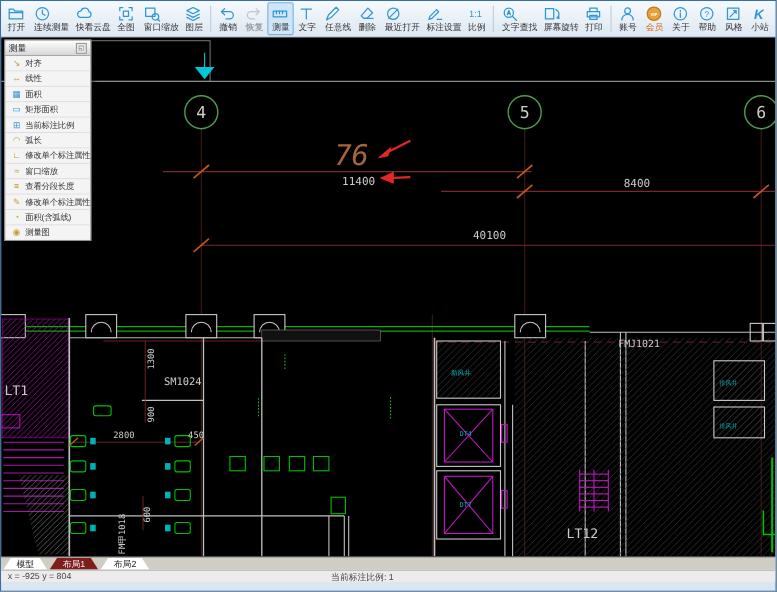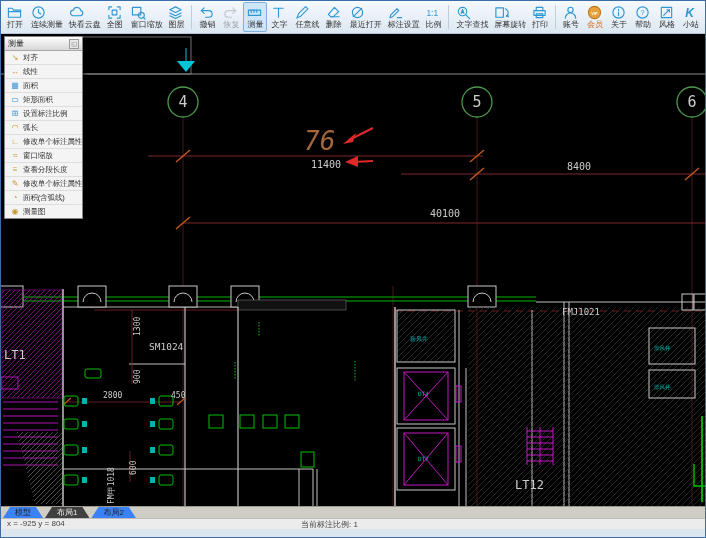--- a/index.html
+++ b/index.html
@@ -16,21 +16,21 @@
   .toolbar{height:30px;display:flex;align-items:stretch;padding:1px 2px;
     background:linear-gradient(#f5f9fd,#dde8f2);border-bottom:1px solid #b3c5d6;}
   .tb-btn{display:flex;flex-direction:column;align-items:flex-start;justify-content:center;
     gap:0px;border:1px solid transparent;background:none;padding:0 3px;margin:0;
     color:#2f97d4;border-radius:2px;min-width:24px;cursor:default;}
   .tb-btn .tb-lbl{font-size:8px;color:#333;white-space:nowrap;line-height:9px;}
   .tb-ico{height:15px;display:flex;align-items:center;}
   .tb-ico svg{display:block;}
   .tb-ico svg *{stroke-width:1.2;stroke-linecap:round;stroke-linejoin:round;}
   .tb-btn.active{background:#cfe6f9;border-color:#7fb0dd;}
-  .tb-btn.disabled{opacity:.4;filter:grayscale(1);}
+  .tb-btn.disabled{opacity:.4;filter:grayscale(1);font-weight:bold;}
   .tb-btn.vip .tb-lbl{color:#d86a1a;font-family:Liberation Serif, serif;}
   .tb-sep{width:1px;background:#bccédd;background:#bfcddb;margin:3px 3px;}
   
   .canvas{position:relative;height:472px;background:#000;overflow:hidden;}
   .canvas svg.cad{position:absolute;left:0;top:0;}
   
   .menu{position:absolute;left:3px;top:2px;width:77px;background:#f2f2f2;
     border:1px solid #858585;box-shadow:2px 3px 4px rgba(0,0,0,.55);z-index:5;}
   .menu-header{height:13px;display:flex;align-items:center;justify-content:space-between;
     padding:0 3px;background:linear-gradient(#fefefe,#d7d7d7);border-bottom:1px solid #a8a8a8;
@@ -39,23 +39,23 @@
     font-size:6px;line-height:8px;text-align:center;color:#666;}
   .menu-item{height:13px;display:flex;align-items:center;gap:3px;padding:0 2px 0 5px;
     border-bottom:1px solid #dedede;background:#f4f4f4;font-size:7.6px;color:#333;
     white-space:nowrap;letter-spacing:-0.2px;cursor:default;}
   .menu-item:last-child{border-bottom:none;}
   .mi-ico{width:10px;font-size:8px;line-height:10px;text-align:center;flex:0 0 10px;}
   
   .tabbar{height:11px;display:flex;align-items:stretch;gap:2px;padding:0 2px;
     background:#cfcdc4;border-top:1px solid #9a988f;}
   .tab{position:relative;display:flex;align-items:center;padding:0 12px;
-    background:#3b82f6;color:#222;font-size:8px;
+    background:#ffffff;color:#222;font-size:8px;
     clip-path:polygon(7px 0,calc(100% - 7px) 0,100% 100%,0 100%);cursor:default;}
-  .tab.active{background:#404040;color:#f0f0f0;}
+  .tab.active{background:#7f1d1d;color:#f0f0f0;}
   
   .statusbar{position:relative;height:10px;background:#ececec;border-top:1px solid #bdbdbd;
     font-size:8px;color:#444;}
   .sb-coords{position:absolute;left:6px;top:0;}
   .sb-scale{position:absolute;left:300px;top:0;}
 </style>
 </head>
 <body>
 
 <div class="window">
@@ -510,21 +510,21 @@
           <div class="menu-item">
             <span class="mi-ico" style="color: rgb(58, 147, 213);">▦</span>
             <span>面积</span>
           </div>
           <div class="menu-item">
             <span class="mi-ico" style="color: rgb(58, 147, 213);">▭</span>
             <span>矩形面积</span>
           </div>
           <div class="menu-item">
             <span class="mi-ico" style="color: rgb(58, 147, 213);">⊞</span>
-            <span>设置标注比例</span>
+            <span>当前标注比例</span>
           </div>
           <div class="menu-item">
             <span class="mi-ico" style="color: rgb(201, 154, 46);">◠</span>
             <span>弧长</span>
           </div>
           <div class="menu-item">
             <span class="mi-ico" style="color: rgb(201, 154, 46);">∟</span>
             <span>修改单个标注属性</span>
           </div>
           <div class="menu-item">

